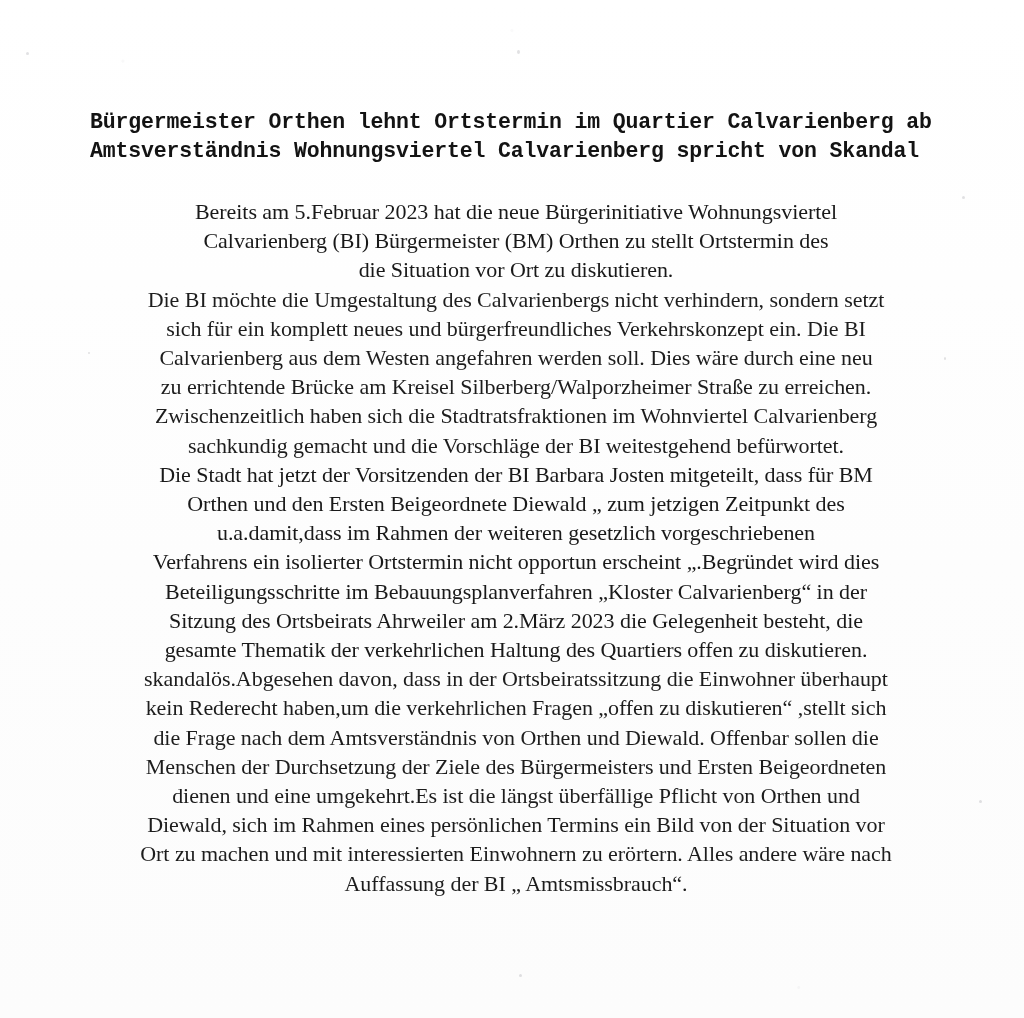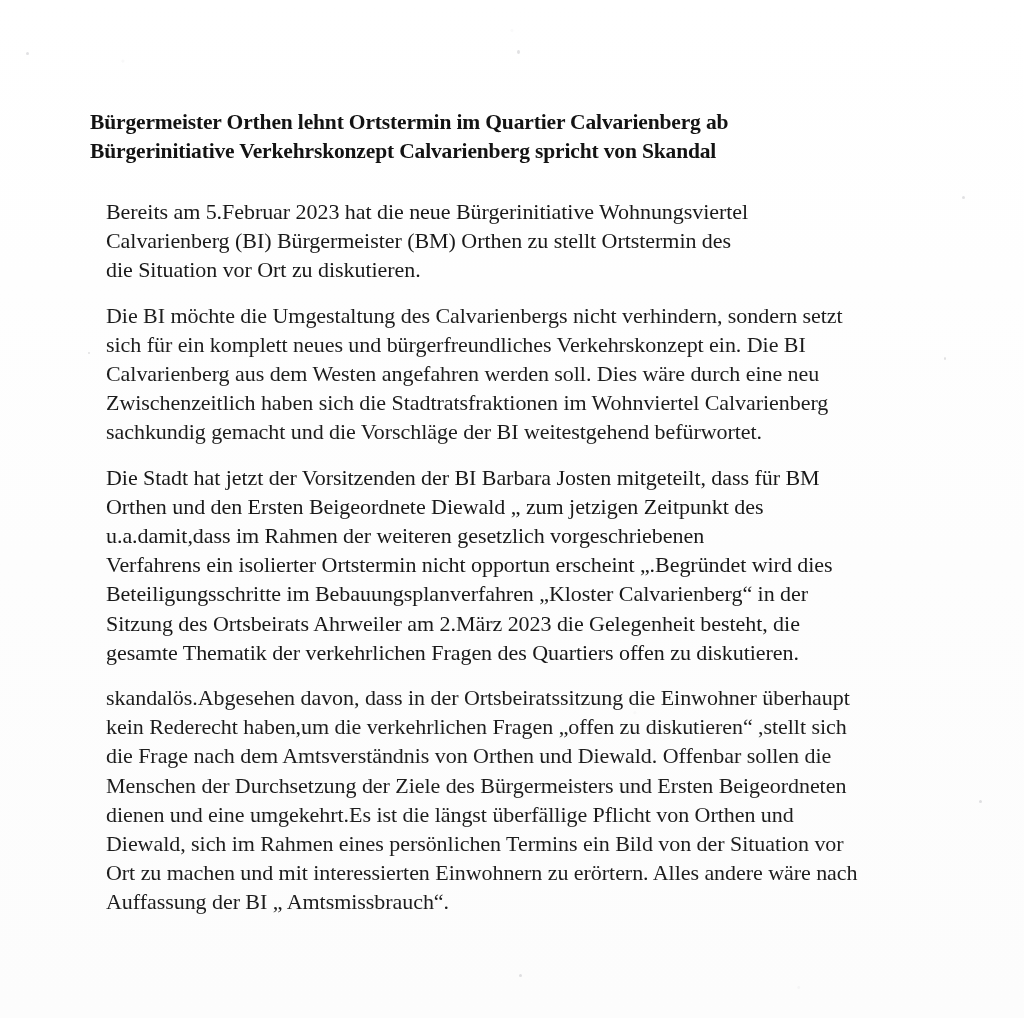--- a/index.html
+++ b/index.html
@@ -40,32 +40,34 @@
     font-weight: bold;
     font-size: 21.5px;
     line-height: 29px;
     letter-spacing: -0.15px;
     margin: 0 0 0 0;
     color: #131313;
   }
   .headline .hl-line {
     display: block;
     white-space: nowrap;
+    font-family: Liberation Mono, monospace;
   }
 
   .body-block {
     margin-top: 31px;
   }
 
   .para {
     font-size: 22px;
     line-height: 29.2px;
     letter-spacing: -0.05px;
     color: #1b1b1b;
-    margin: 16px;
+    margin: 0;
+    text-align: center;
   }
   .para .ln {
     display: block;
     white-space: nowrap;
   }
 
   
   .para:nth-child(odd) .ln { color: #191919; }
   .para:nth-child(even) .ln { color: #1d1d1d; }
 
@@ -86,47 +88,48 @@
 <div class="speck" style="left:962px; top:196px; width:3px; height:3px;"></div>
 <div class="speck" style="left:944px; top:357px; width:2px; height:3px;"></div>
 <div class="speck" style="left:979px; top:800px; width:3px; height:3px;"></div>
 <div class="speck" style="left:519px; top:974px; width:3px; height:3px;"></div>
 <div class="speck" style="left:88px;  top:352px; width:2px; height:2px;"></div>
 
 <article class="article">
 
   <h1 class="headline">
     <span class="hl-line">Bürgermeister Orthen lehnt Ortstermin im Quartier Calvarienberg ab</span>
-    <span class="hl-line">Bürgerinitiative Verkehrskonzept Calvarienberg spricht von Skandal</span>
+    <span class="hl-line">Amtsverständnis Wohnungsviertel Calvarienberg spricht von Skandal</span>
   </h1>
 
   <div class="body-block">
 
     <p class="para">
       <span class="ln">Bereits am 5.Februar 2023 hat die neue Bürgerinitiative Wohnungsviertel</span>
       <span class="ln">Calvarienberg (BI)  Bürgermeister (BM) Orthen zu stellt Ortstermin des</span>
       <span class="ln">die Situation vor Ort zu diskutieren.</span>
     </p>
 
     <p class="para">
       <span class="ln">Die BI möchte die Umgestaltung des Calvarienbergs nicht verhindern, sondern setzt</span>
       <span class="ln">sich für ein komplett neues und bürgerfreundliches Verkehrskonzept ein. Die BI</span>
       <span class="ln">Calvarienberg aus dem Westen angefahren werden soll. Dies wäre durch eine neu</span>
+      <span class="ln">zu errichtende Brücke am Kreisel Silberberg/Walporzheimer Straße zu erreichen.</span>
       <span class="ln">Zwischenzeitlich haben sich die Stadtratsfraktionen im Wohnviertel Calvarienberg</span>
       <span class="ln">sachkundig gemacht und die Vorschläge der BI weitestgehend befürwortet.</span>
     </p>
 
     <p class="para">
       <span class="ln">Die Stadt hat jetzt der Vorsitzenden der BI Barbara Josten mitgeteilt, dass für BM</span>
       <span class="ln">Orthen und den Ersten Beigeordnete Diewald „ zum jetzigen Zeitpunkt des</span>
       <span class="ln">u.a.damit,dass im Rahmen der weiteren gesetzlich vorgeschriebenen</span>
       <span class="ln">Verfahrens ein isolierter Ortstermin nicht opportun erscheint „.Begründet wird dies</span>
       <span class="ln">Beteiligungsschritte im Bebauungsplanverfahren „Kloster Calvarienberg“ in der</span>
       <span class="ln">Sitzung des Ortsbeirats Ahrweiler am 2.März 2023 die Gelegenheit besteht, die</span>
-      <span class="ln">gesamte Thematik der verkehrlichen Fragen des Quartiers offen zu diskutieren.</span>
+      <span class="ln">gesamte Thematik der verkehrlichen Haltung des Quartiers offen zu diskutieren.</span>
     </p>
 
     <p class="para">
       <span class="ln">skandalös.Abgesehen davon, dass in der Ortsbeiratssitzung die Einwohner überhaupt</span>
       <span class="ln">kein Rederecht haben,um die verkehrlichen Fragen „offen zu diskutieren“ ,stellt sich</span>
       <span class="ln">die Frage nach dem Amtsverständnis von Orthen und Diewald. Offenbar sollen die</span>
       <span class="ln">Menschen der Durchsetzung der Ziele des Bürgermeisters und Ersten Beigeordneten</span>
       <span class="ln">dienen und eine umgekehrt.Es ist die längst überfällige Pflicht von Orthen und</span>
       <span class="ln">Diewald, sich im Rahmen eines persönlichen Termins ein Bild von der Situation vor</span>
       <span class="ln">Ort zu machen und mit interessierten Einwohnern zu erörtern. Alles andere wäre nach</span>

